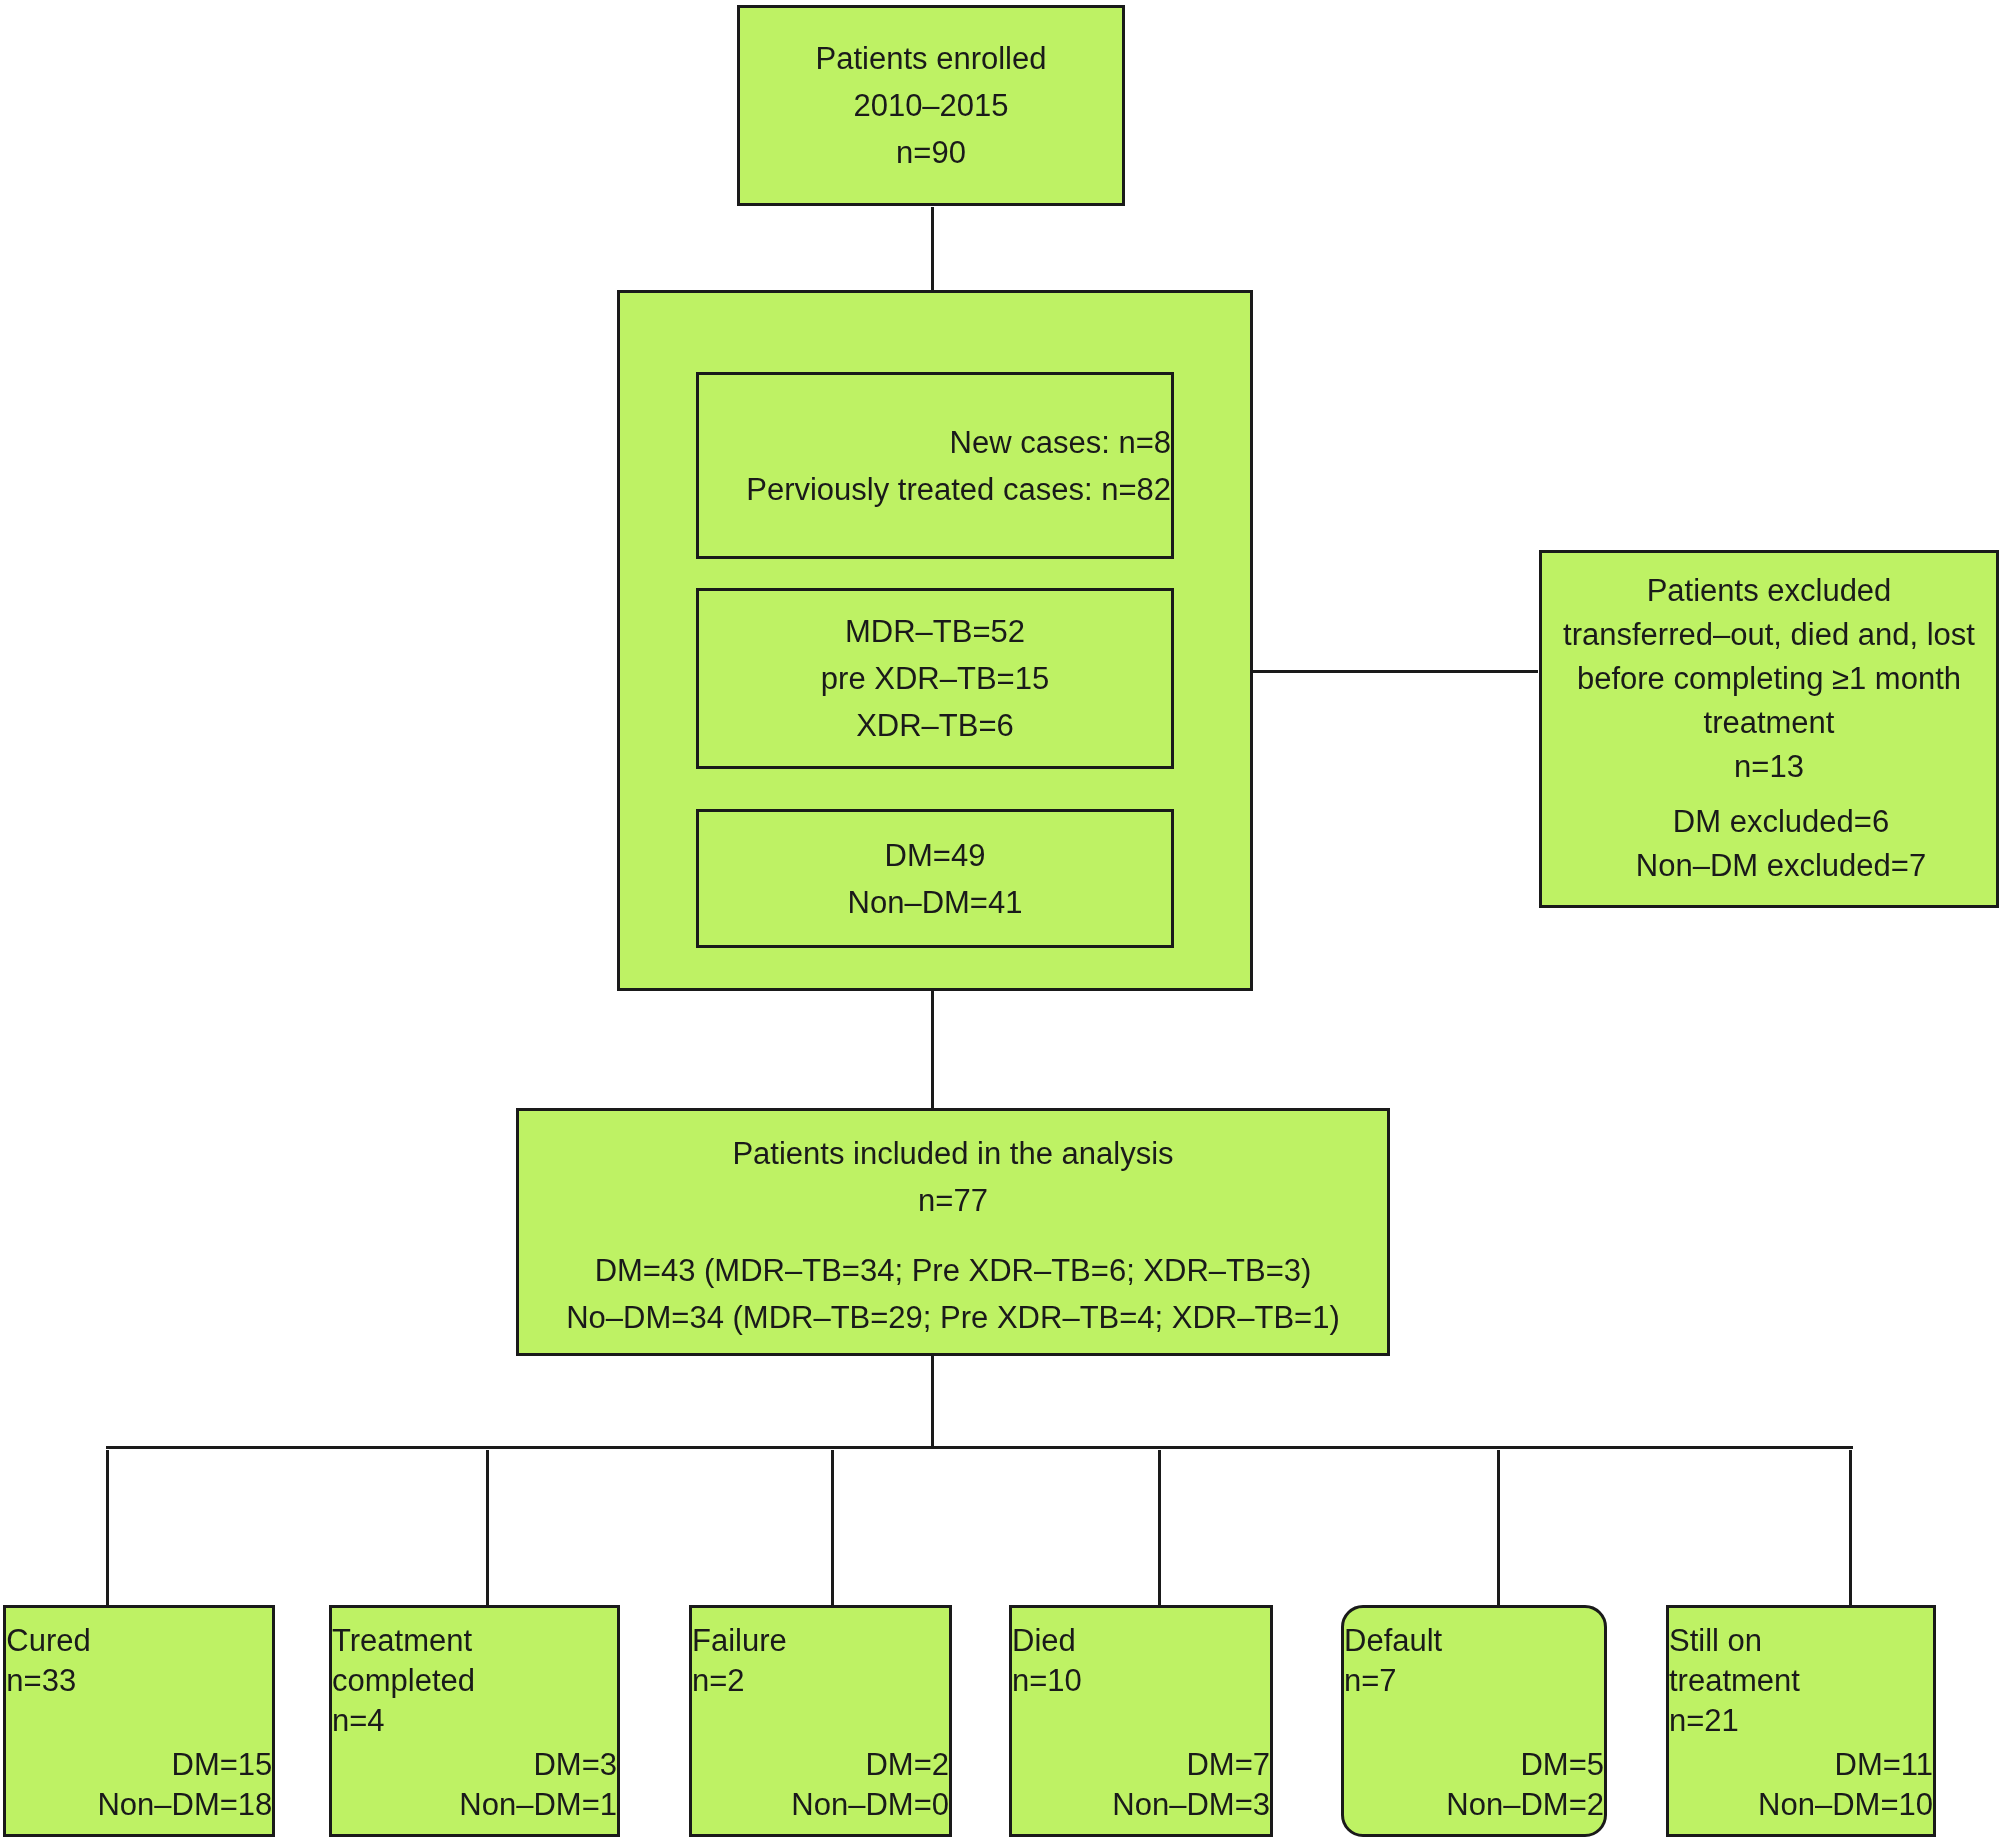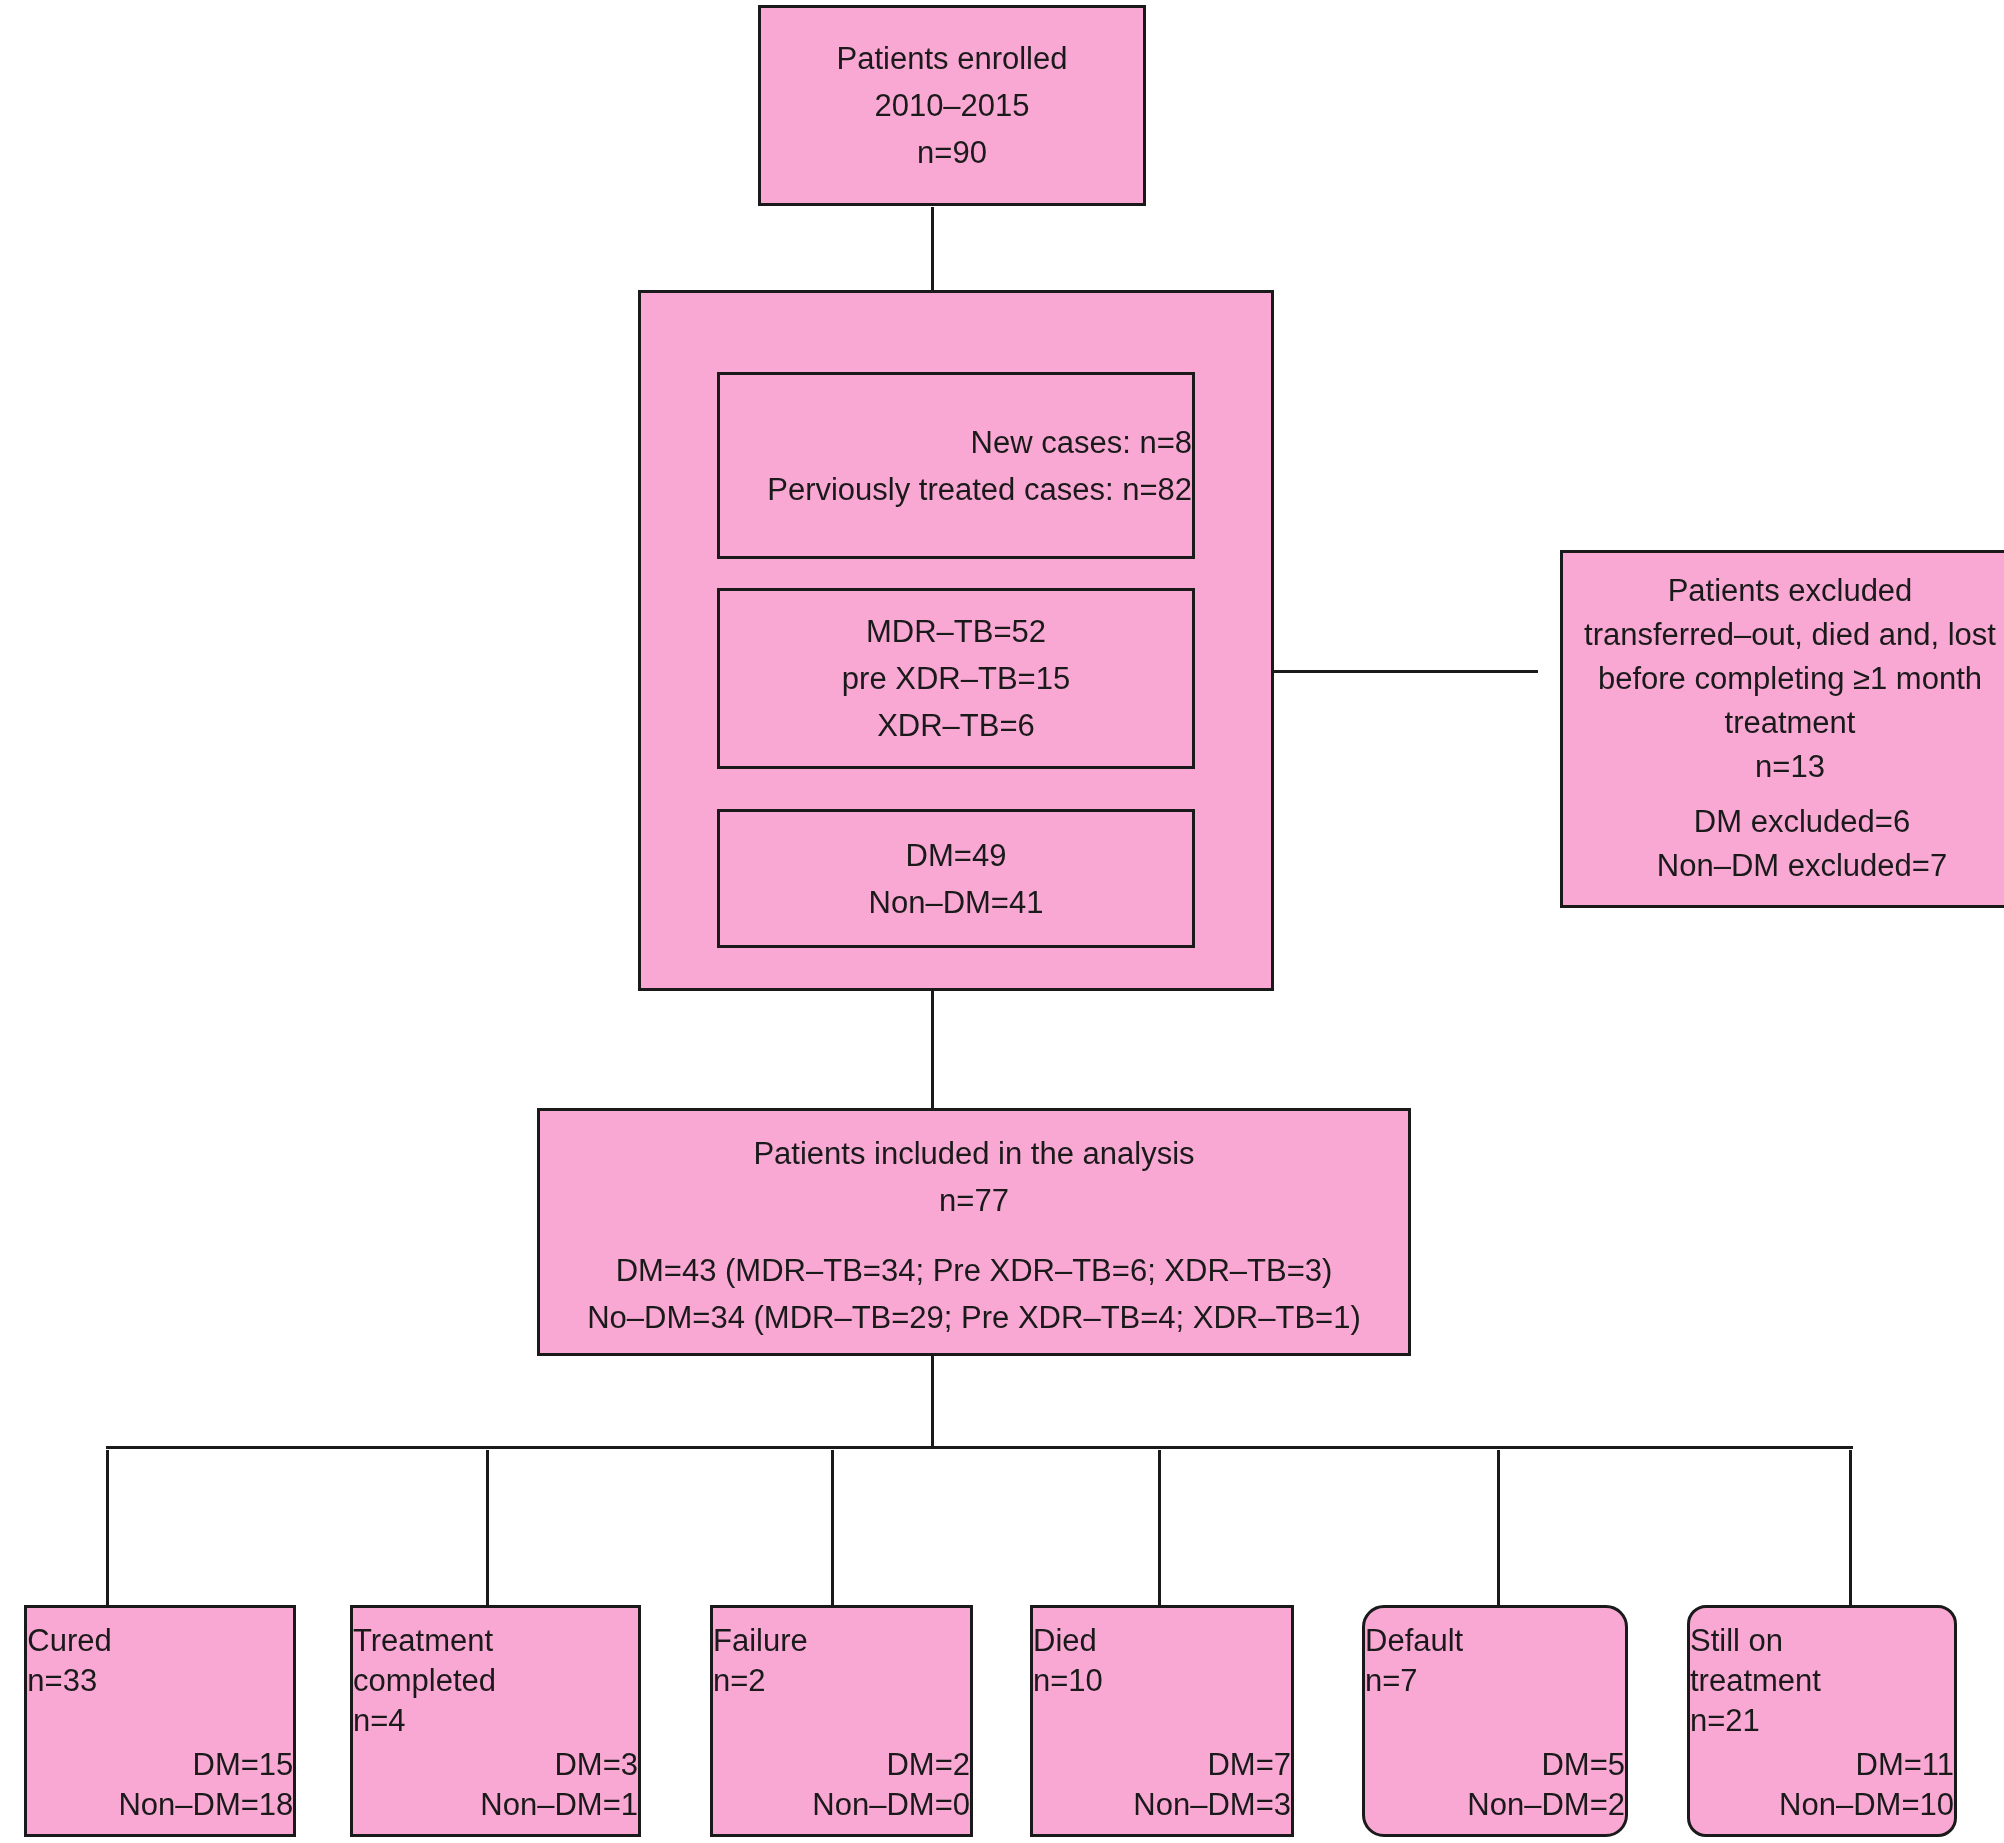--- a/index.html
+++ b/index.html
@@ -11,22 +11,21 @@
     background: #ffffff;
     font-family: "Liberation Sans", sans-serif;
     color: var(--ink);
     font-size: 31px;
     overflow: hidden;
   }
   .box {
     position: absolute;
     box-sizing: border-box;
     border: 3.3px solid var(--ink);
-    background: #f9a8d4;
-    margin-left: 21px;
+    background: #bef264;
   }
   .center {
     display: flex;
     flex-direction: column;
     align-items: center;
     justify-content: center;
     text-align: center;
   }
   .ln { white-space: nowrap; }
   .line { position: absolute; background: var(--ink); }
@@ -56,21 +55,21 @@
     display: flex; flex-direction: column; justify-content: space-between;
     padding: 13.3px 0 9.3px 0;
   }
   .outcome .header { text-align: left; line-height: 40px; }
   .outcome .detail { text-align: right; padding-left: 29px; line-height: 40px; }
   #outcome-cured               { left: 3.3px;    width: 272px; }
   #outcome-treatment-completed { left: 329px;  width: 291px; }
   #outcome-failure             { left: 689px; width: 263px; }
   #outcome-died                { left: 1009px; width: 264px; }
   #outcome-default             { left: 1341px; width: 266px; border-radius: 22px; }
-  #outcome-still-on-treatment  { left: 1666px; width: 270px; border-radius: 19px; }
+  #outcome-still-on-treatment  { left: 1666px; width: 270px; }
 </style>
 </head>
 <body>
 
 <div class="canvas">
 
   <div class="line" style="left:931px; top:207px;  width:2.7px;    height:83px;"></div>
   <div class="line" style="left:1250px; top:670px; width:288px;  height:2.7px;"></div>
   <div class="line" style="left:931px; top:991px; width:2.7px;    height:117px;"></div>
   <div class="line" style="left:931px; top:1356px; width:2.7px;    height:91px;"></div>

